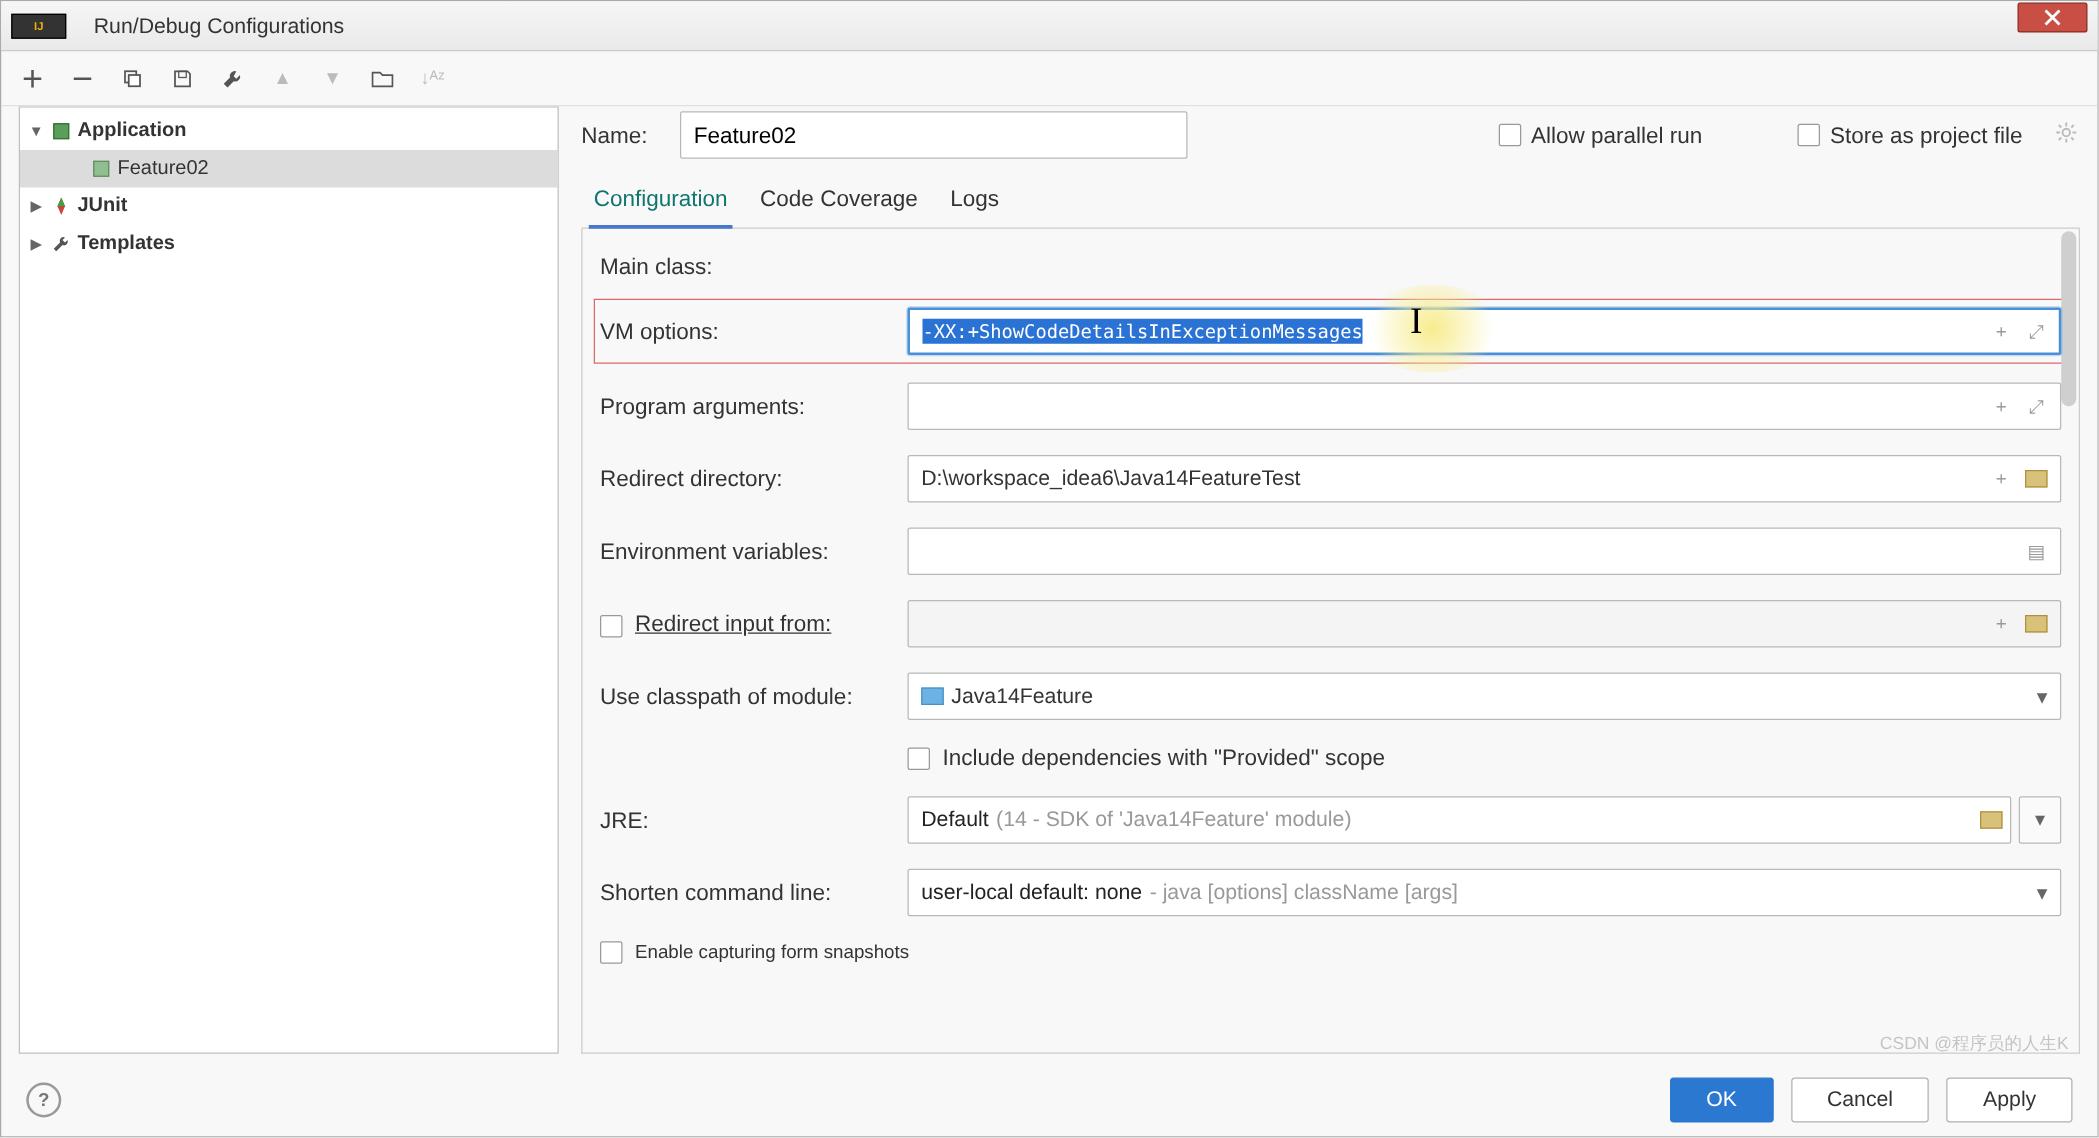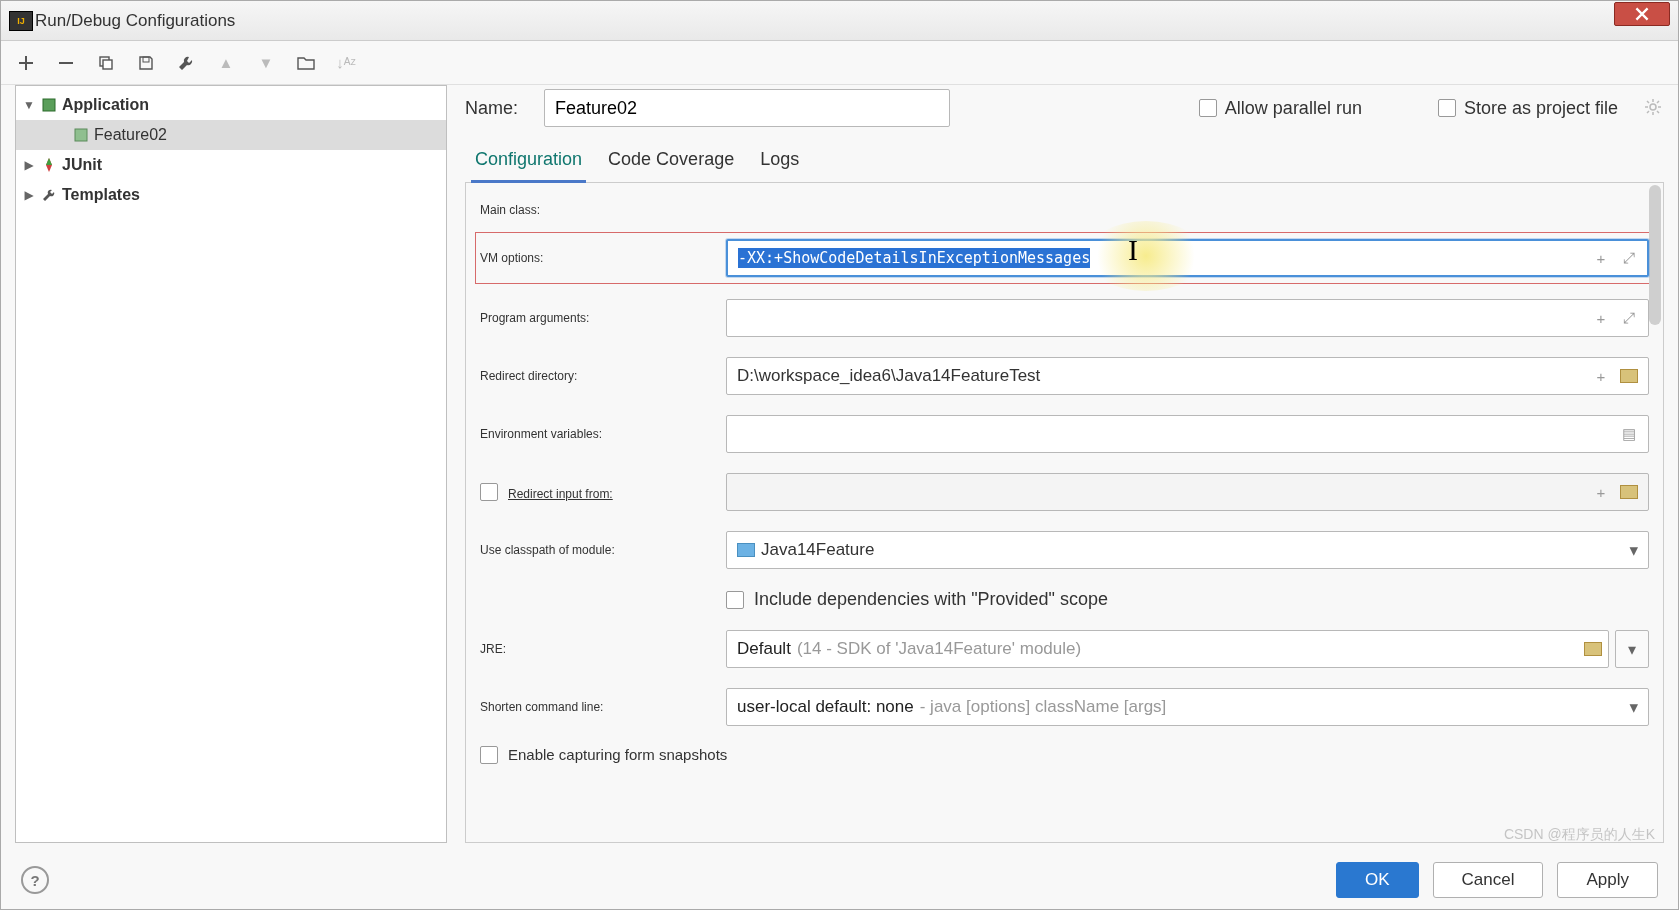--- a/index.html
+++ b/index.html
@@ -1,20 +1,20 @@
 <!DOCTYPE html>
 <html><head>
 <meta charset="utf-8">
 <style>
   * { box-sizing: border-box; font-family: "Segoe UI", Arial, sans-serif; }
   body { margin: 0; background: #f2f2f2; font-size: 15px; color: #333; overflow: hidden; }
   .window { width: 1679px; height: 910px; display: flex; flex-direction: column; background:#f8f8f8; border:1px solid #aaa;}
   
   .titlebar { height: 40px; background: linear-gradient(#f6f6f6,#e9e9e9); display:flex; align-items:center; padding:0 8px; border-bottom:1px solid #ccc;}
-  .titlebar .app-icon { width:24px;height:20px;background:#333;display:flex;align-items:center;justify-content:center;color:#f0b000;font-size:9px;font-weight:bold;margin-right:2px;border:1px solid #000;}
+  .titlebar .app-icon { width:44px;height:20px;background:#333;display:flex;align-items:center;justify-content:center;color:#f0b000;font-size:9px;font-weight:bold;margin-right:22px;border:1px solid #000;}
   .titlebar .title { font-size:17px;}
   .titlebar .spacer { flex:1;}
   .close-btn { width:56px;height:24px;background:#c94f45;display:flex;align-items:center;justify-content:center;border:1px solid #8a2a22;border-radius:2px;margin-top:-14px;}
   .close-btn svg { width:14px;height:14px;}
   
   .toolbar { height:44px; padding:6px 14px; display:flex; align-items:center; gap:18px; border-bottom:1px solid #e0e0e0;}
   .tb-btn { width:22px;height:22px;display:flex;align-items:center;justify-content:center;color:#555;}
   .tb-btn.disabled { color:#bbb;}
   
   .main { flex:1; display:flex; padding:0 14px 8px 14px; gap:18px; overflow:hidden;}
@@ -34,21 +34,21 @@
   .chk-row { display:flex; align-items:center; gap:8px; font-size:18px;}
   .checkbox { width:18px;height:18px;border:1px solid #999;background:#fff;border-radius:2px;}
   .gear-mini { color:#bbb; width:20px;}
   
   .tabs { display:flex; gap:18px; border-bottom:1px solid #ccc; padding:0 6px;}
   .tab { padding:8px 4px 10px 4px; font-size:18px; color:#333; border-bottom:3px solid transparent; margin-bottom:-1px;}
   .tab.active { border-bottom-color:#4a78c8; color:#0f766e;}
   
   .form-scroll { flex:1; border:1px solid #ccc; border-top:none; padding:20px 14px; overflow:auto; position:relative;}
   .form-row { display:flex; align-items:center; margin-bottom:20px; gap:16px;}
-  .form-label { width:230px; font-size:12px;}
+  .form-label { width:230px; font-size:18px;}
   .field-wrap { flex:1; display:flex; align-items:center; gap:6px; position:relative;}
   .field { flex:1; height:38px; border:1px solid #b8b8b8; background:#fff; padding:0 10px; font-size:17px; border-radius:2px; display:flex; align-items:center; gap:6px;}
   .field.focused { border:2px solid #4a90d9; box-shadow:0 0 0 1px rgba(74,144,217,.3);}
   .vm-sel-text { background:#2a72d4; color:#fff; font-family:"Consolas",monospace; font-size:15px; padding:1px 0;}
   .vm-highlight-bg { position:absolute; width:120px;height:70px; background:radial-gradient(circle,#f7ec8e 0%, rgba(247,236,142,0) 70%); border-radius:50%; left:360px; top:-18px; pointer-events:none;}
   .cursor-mark { position:absolute; left:402px; top:-6px; font-family:serif; font-size:30px; color:#000; pointer-events:none;}
   .tiny-btn { width:34px;height:38px;border:1px solid #b8b8b8;background:#fafafa;display:flex;align-items:center;justify-content:center;border-radius:2px;font-size:16px;color:#666;}
   .inline-icon-btn { width:24px;height:24px;display:flex;align-items:center;justify-content:center;color:#999;}
   .hint-text { color:#999;}
   .strong-text { color:#222;}

